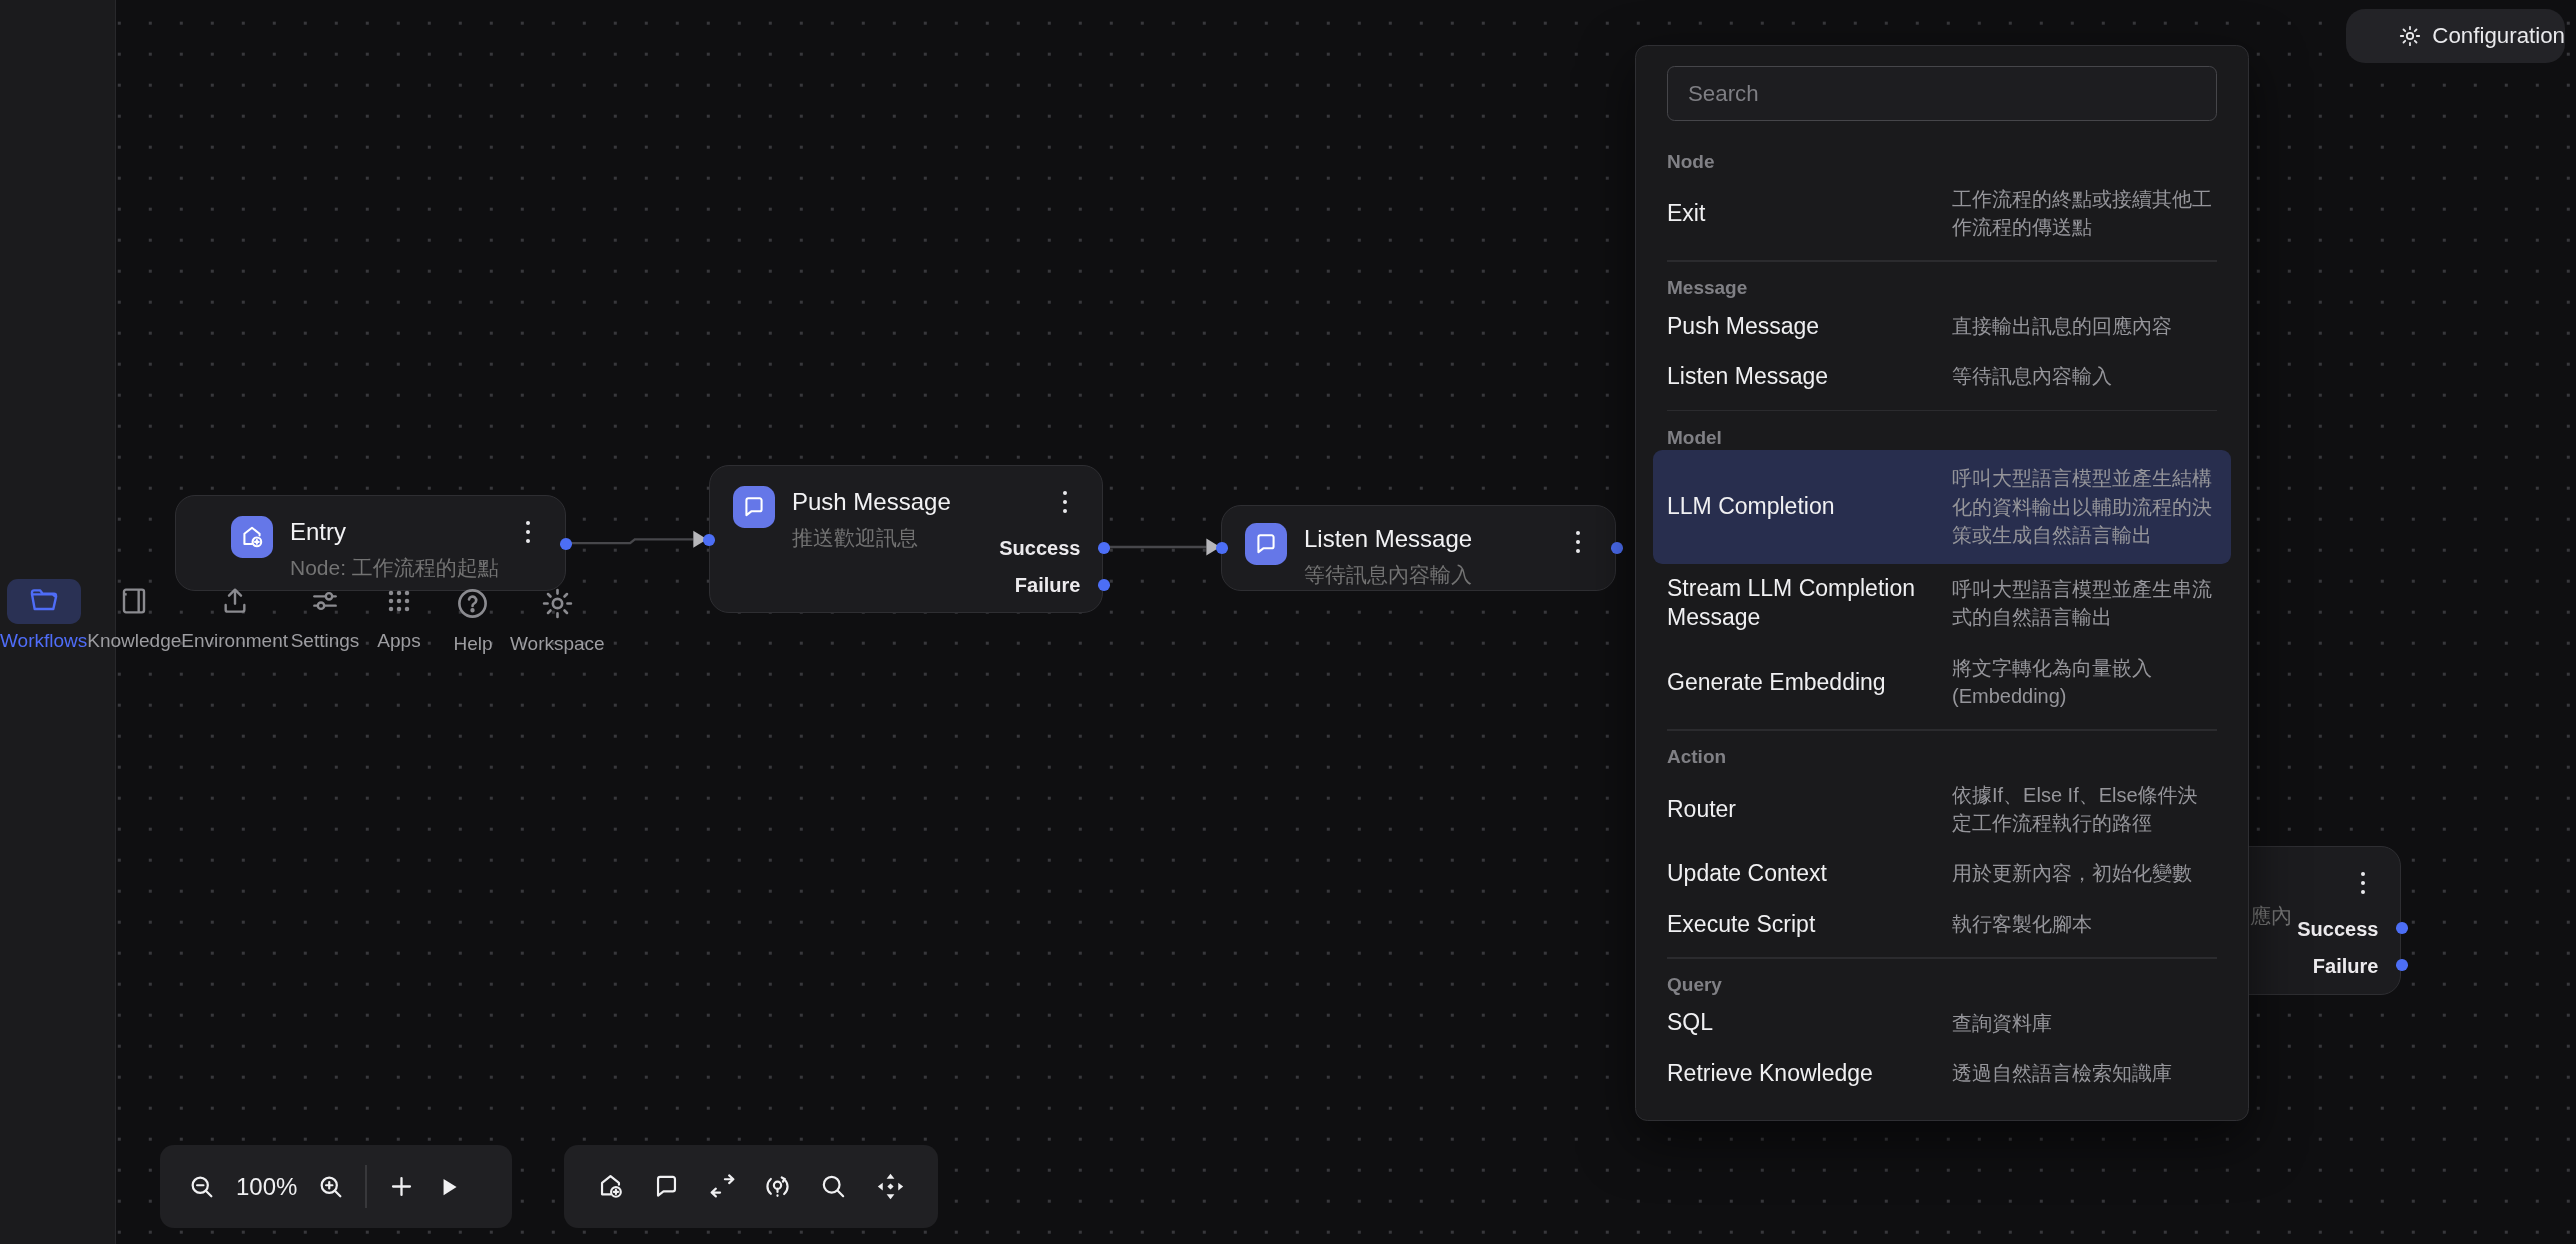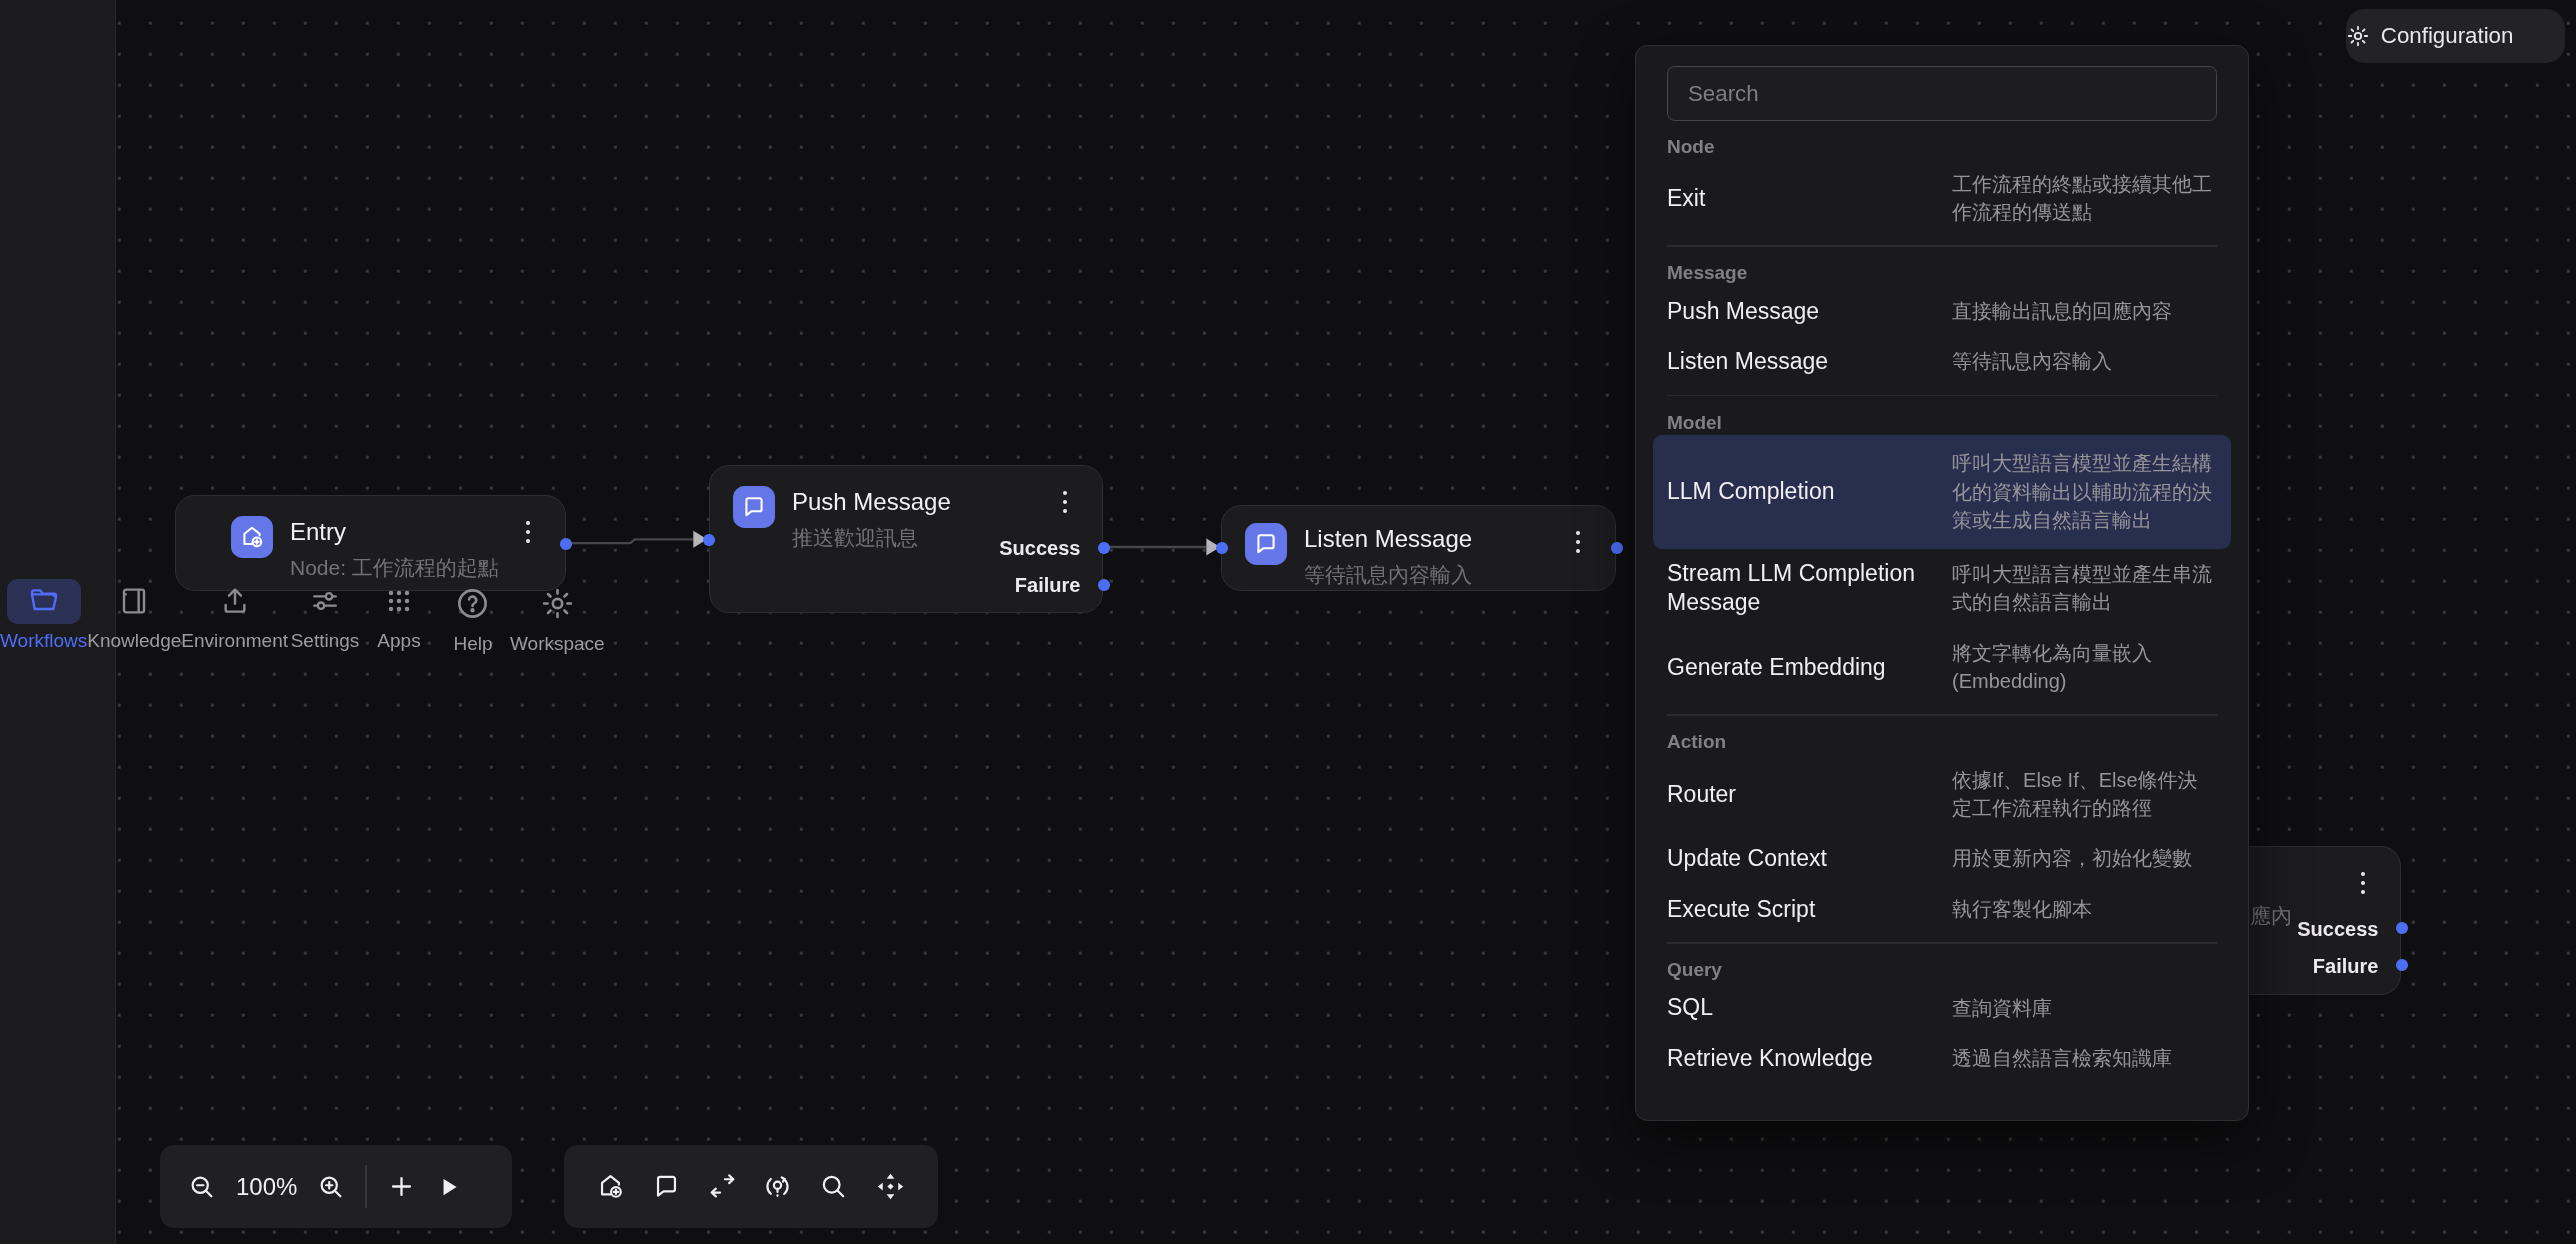--- a/index.html
+++ b/index.html
@@ -36,33 +36,33 @@
   .kebab i { width:3.9px; height:3.9px; border-radius:50%; background:#e9e9ec; display:block; }
   .out-label { position:absolute; right:21.6px; font-size:20px; font-weight:700; color:#eceaed; }
   .port { position:absolute; width:11.6px; height:11.6px; border-radius:50%; background:#4c6ef5; z-index:3; }
   .edges { position:absolute; inset:0; z-index:1; }
 
   
   .panel { position:absolute; left:1635px; top:45px; width:614px; height:1076px;
     background:#1a1a1c; border:1.5px solid #2f2f33; border-radius:12.3px; z-index:5;
     padding:20px 31px; overflow:hidden; box-shadow:0 18.5px 54px rgba(0,0,0,.55); }
   .search { width:100%; height:55px; background:#1d1d20; border:1.5px solid #46464a; border-radius:7.7px;
-    color:#0ea5e9; font-size:22.3px; padding:0 20px; outline:none; margin-bottom:7px;
+    color:#0ea5e9; font-size:22.3px; padding:0 20px; outline:none; margin-bottom:22px;
     font-family:"Liberation Sans","DejaVu Sans",sans-serif; }
   .search::placeholder { color:#7e7e83; }
   .sec-header { font-size:19px; font-weight:700; color:#808085; padding:7.7px 0 1.5px; }
   .p-row { display:flex; align-items:center; padding:10.8px 0; cursor:pointer; }
   .p-name { width:285px; flex-shrink:0; font-size:23px; color:#f0f0f2; line-height:29px; padding-right:18.5px; }
   .p-desc { flex:1; font-size:20px; color:#95959a; line-height:28.5px; }
   .p-row.highlight { background:#282e4e; border-radius:9.2px; margin:0 -14px; padding:14px 14px; }
   .p-div { height:1.5px; background:#2b2b2e; margin:7.7px 0; }
 
   
   .config-btn { position:absolute; left:2346px; top:9.2px; width:219px; height:54px; z-index:7;
-    background:#232327; border-radius:19px; display:flex; align-items:center; justify-content:flex-start;
+    background:#232327; border-radius:19px; display:flex; align-items:center; justify-content:flex-end;
     gap:10.8px; color:#e9e9ec; cursor:pointer; }
   .config-btn .lbl { font-size:22.3px; }
 
   
   .toolbar { position:absolute; background:#202023; border-radius:14px; z-index:4;
     display:flex; align-items:center; color:#f0f0f2; }
   .tb1 { left:160px; top:1145px; width:352px; height:83px; padding:0 28px; gap:20px; }
   .tb2 { left:564px; top:1145px; width:374px; height:83px; padding:0 32px; justify-content:space-between; }
   .zoom-level { font-size:24px; color:#f0f0f2; }
   .vdiv { width:1.5px; height:43px; background:#38383b; }

